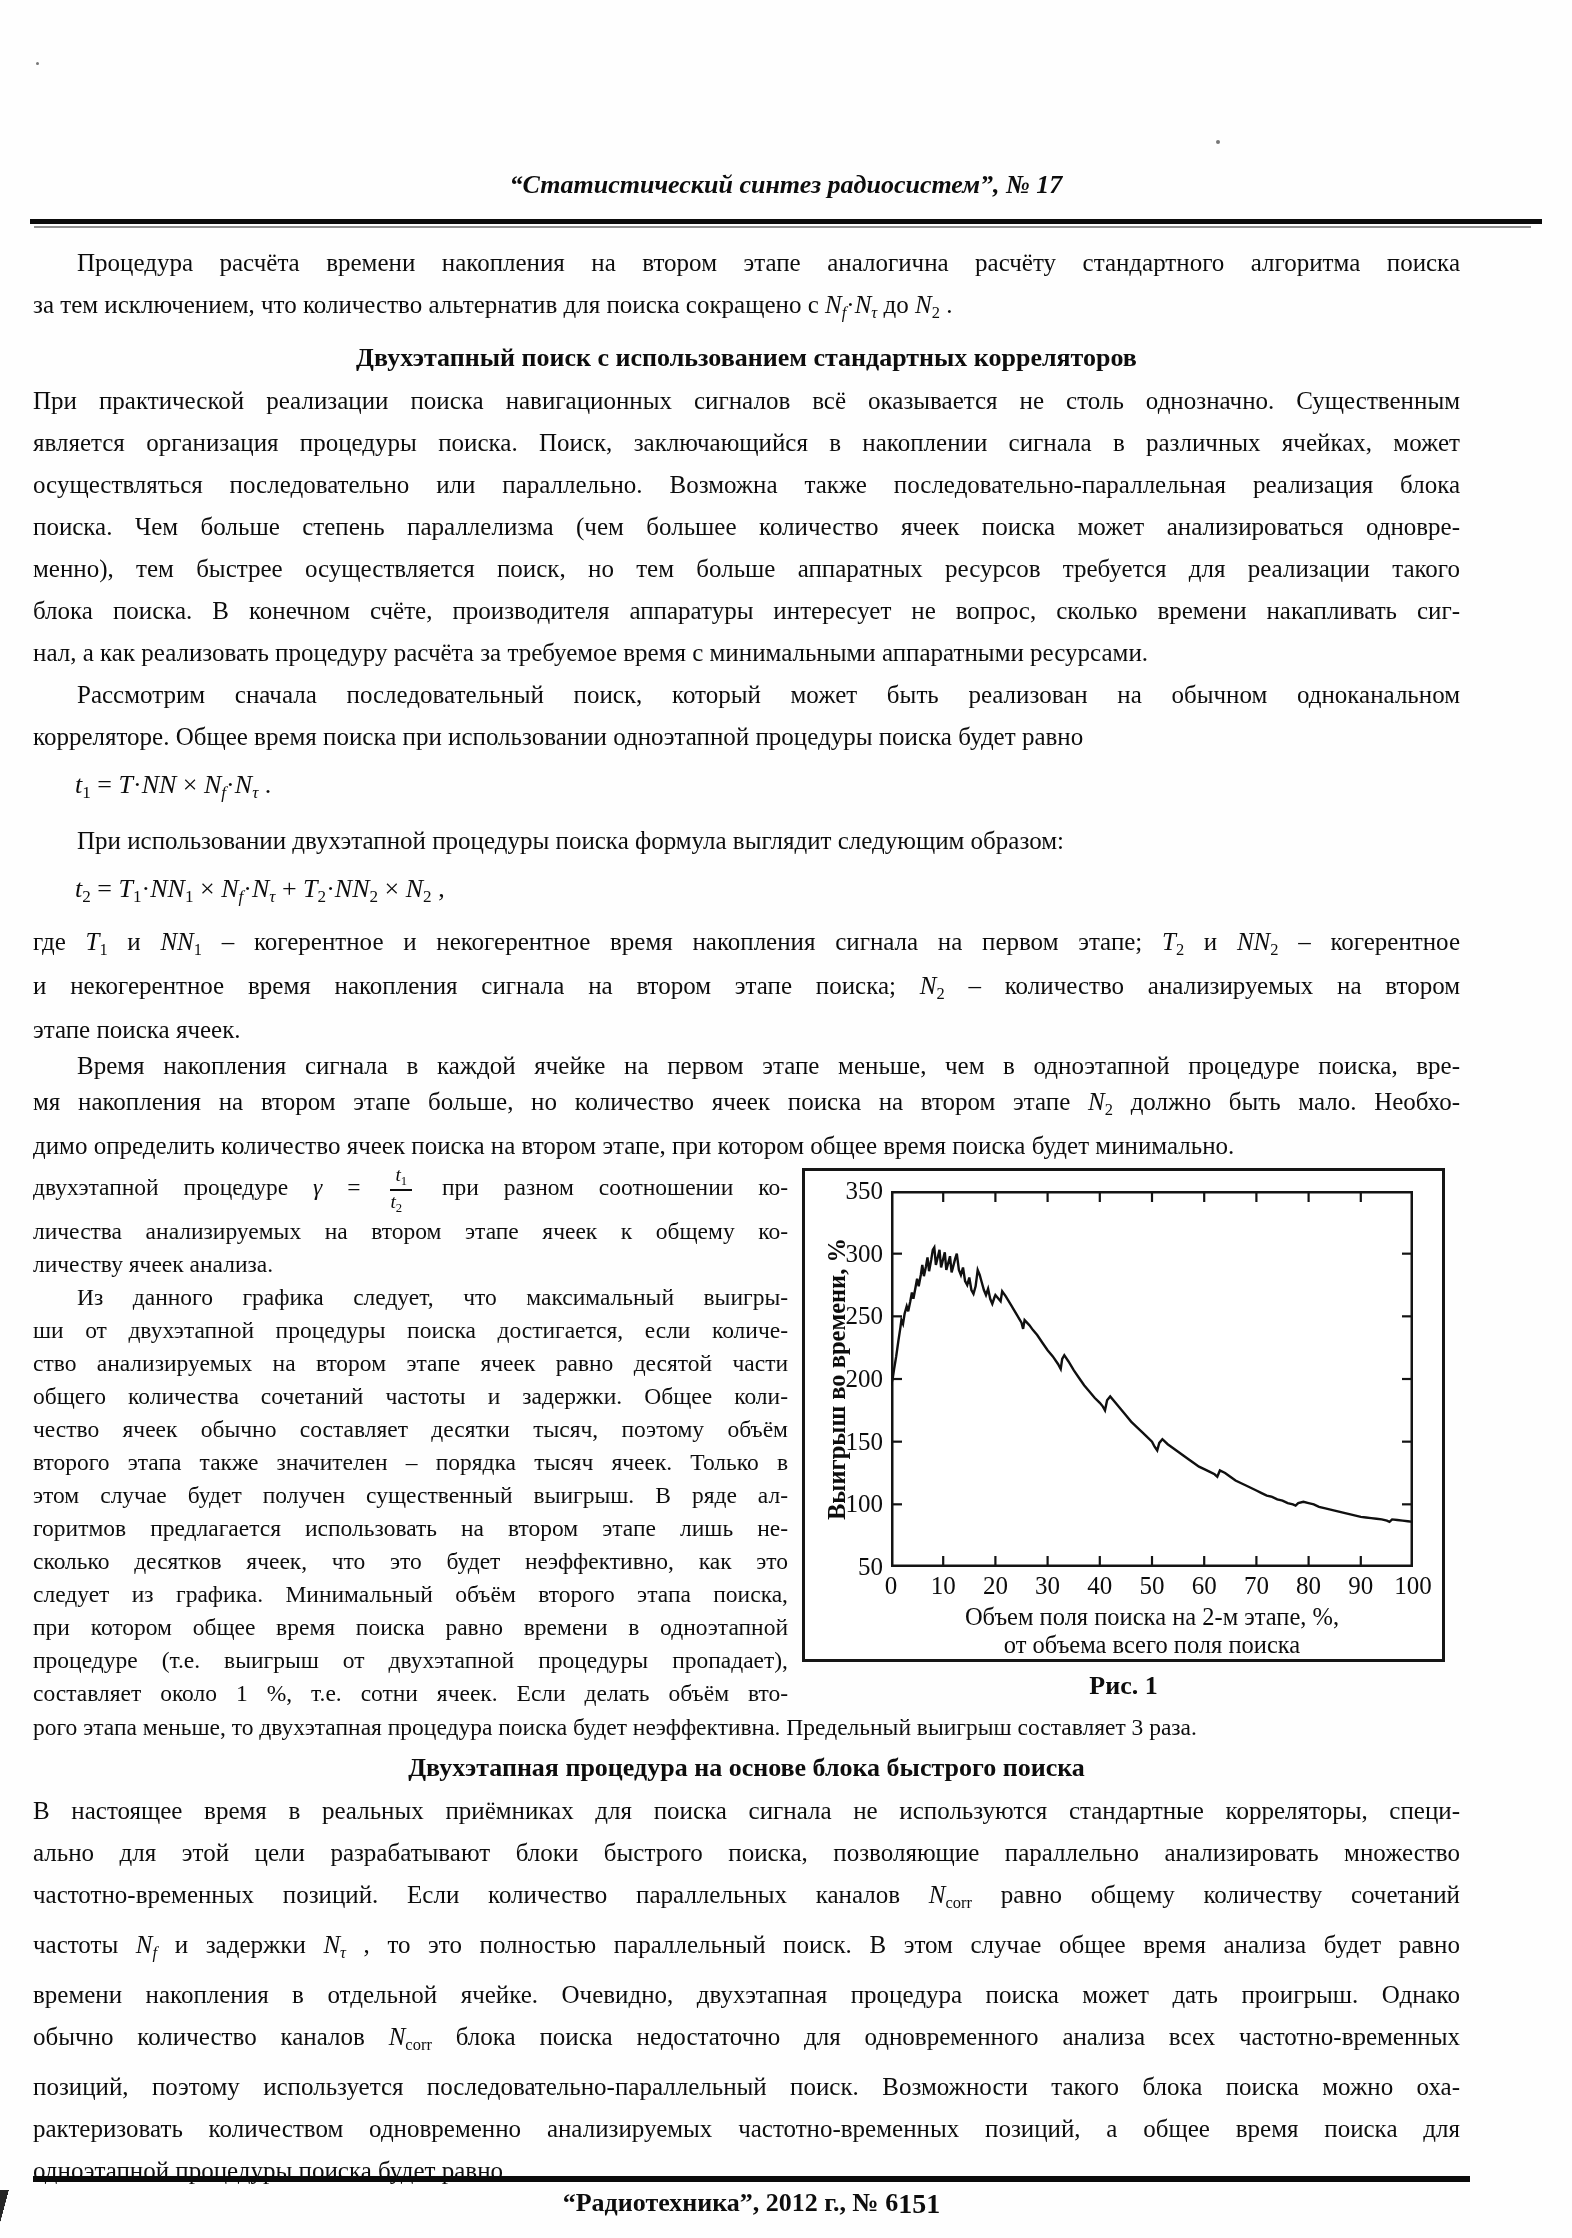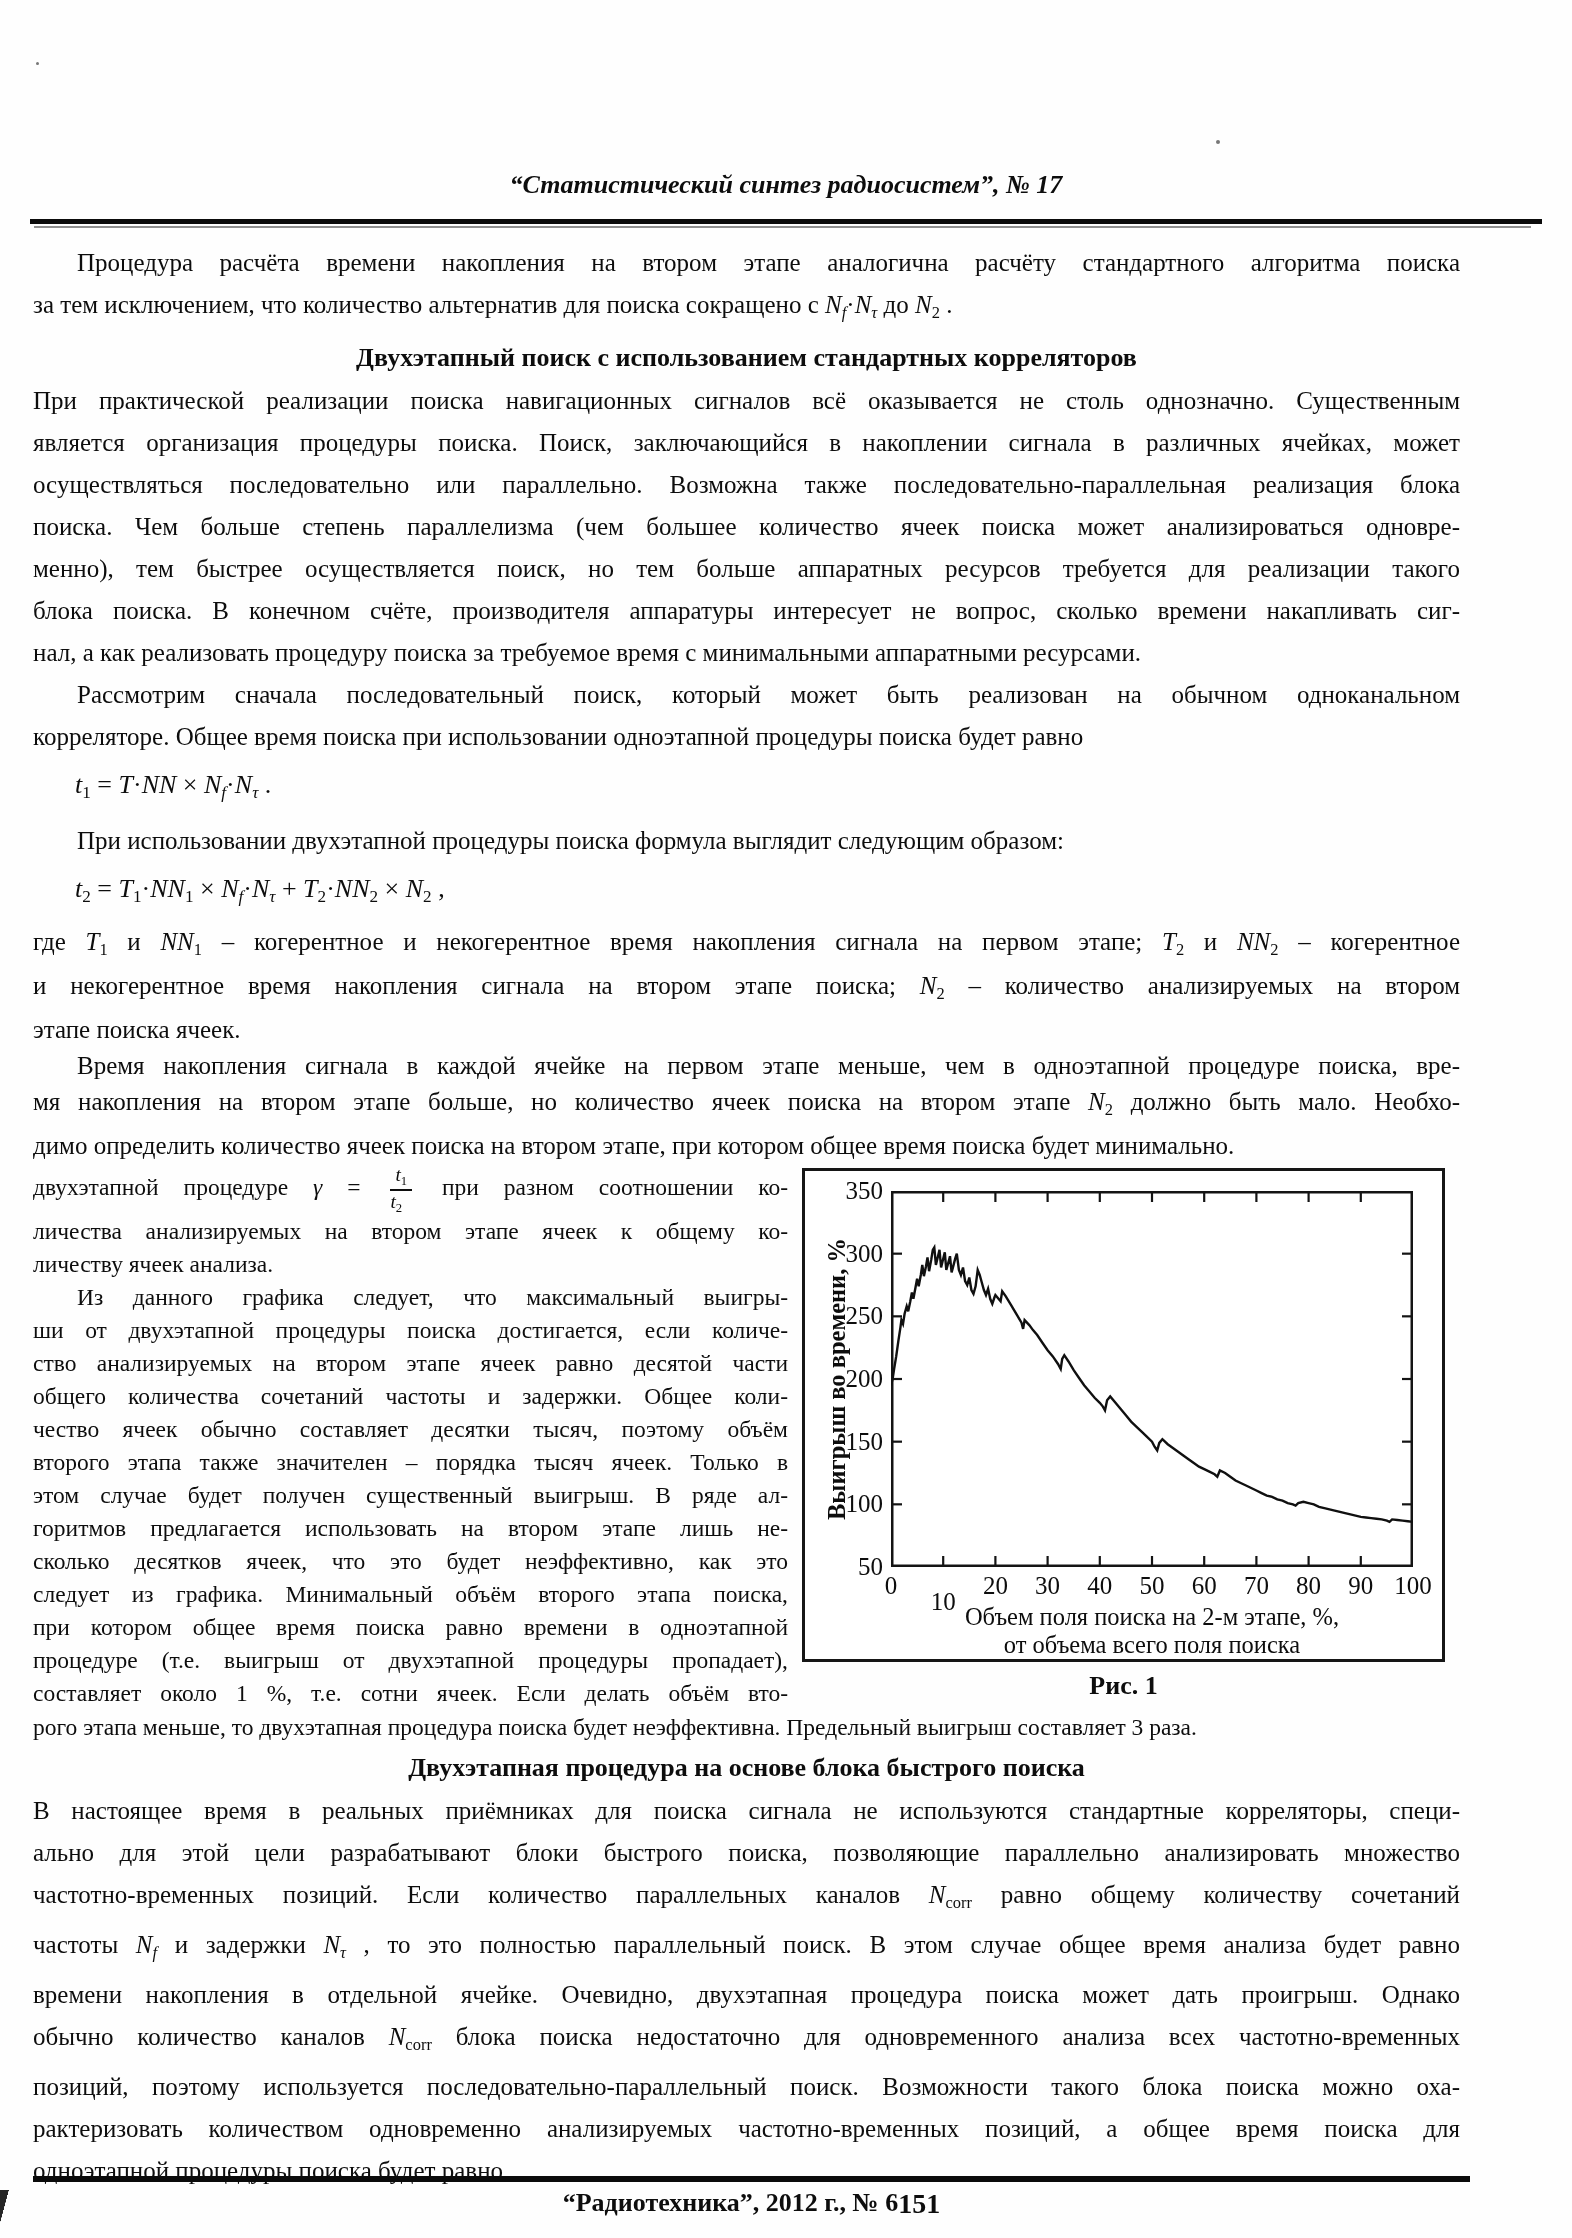--- a/index.html
+++ b/index.html
@@ -57,21 +57,21 @@
         <div class="line last"><span>за тем исключением, что количество альтернатив для поиска сокращено с  </span><span class="it">N</span><span class="sb it">f</span><span>·</span><span class="it">N</span><span class="sb it">τ</span><span>  до  </span><span class="it">N</span><span class="sb">2</span><span> .</span></div>
       </div>
       <div class="h1">Двухэтапный поиск с использованием стандартных корреляторов</div>
       <div class="para">
         <div class="line"><span>При практической реализации поиска навигационных сигналов всё оказывается не столь однозначно. Существенным</span></div>
         <div class="line"><span>является организация процедуры поиска. Поиск, заключающийся в накоплении сигнала в различных ячейках, может</span></div>
         <div class="line"><span>осуществляться последовательно или параллельно. Возможна также последовательно-параллельная реализация блока</span></div>
         <div class="line"><span>поиска. Чем больше степень параллелизма (чем большее количество ячеек поиска может  анализироваться одновре-</span></div>
         <div class="line"><span>менно), тем быстрее осуществляется поиск, но тем больше аппаратных ресурсов требуется для реализации такого</span></div>
         <div class="line"><span>блока поиска. В конечном счёте, производителя аппаратуры интересует не вопрос, сколько времени накапливать сиг-</span></div>
-        <div class="line last"><span>нал, а как реализовать процедуру поиска за требуемое время с минимальными аппаратными ресурсами.</span></div>
+        <div class="line last"><span>нал, а как реализовать процедуру расчёта за требуемое время с минимальными аппаратными ресурсами.</span></div>
       </div>
       <div class="para indent">
         <div class="line"><span>Рассмотрим сначала последовательный поиск, который может быть реализован на обычном одноканальном</span></div>
         <div class="line last"><span>корреляторе. Общее время поиска при использовании одноэтапной процедуры поиска будет равно</span></div>
       </div>
       <div class="formula"><span class="it">t</span><span class="sb">1</span><span> = </span><span class="it">T</span><span>·</span><span class="it">NN</span><span> × </span><span class="it">N</span><span class="sb it">f</span><span>·</span><span class="it">N</span><span class="sb it">τ</span><span> .</span></div>
       <div class="para indent">
         <div class="line last"><span>При использовании двухэтапной процедуры поиска формула выглядит  следующим образом:</span></div>
       </div>
       <div class="formula"><span class="it">t</span><span class="sb">2</span><span> = </span><span class="it">T</span><span class="sb">1</span><span>·</span><span class="it">NN</span><span class="sb">1</span><span> × </span><span class="it">N</span><span class="sb it">f</span><span>·</span><span class="it">N</span><span class="sb it">τ</span><span> + </span><span class="it">T</span><span class="sb">2</span><span>·</span><span class="it">NN</span><span class="sb">2</span><span> × </span><span class="it">N</span><span class="sb">2</span><span> ,</span></div>
@@ -90,21 +90,21 @@
           <div class="fig-box">
             <div class="ylabel" style="left: 32px; top: 208px;">Выигрыш во времени, %</div>
             <div class="ytick" style="left: 16px; top: 7px;">350</div>
             <div class="ytick" style="left: 16px; top: 69.6667px;">300</div>
             <div class="ytick" style="left: 16px; top: 132.333px;">250</div>
             <div class="ytick" style="left: 16px; top: 195px;">200</div>
             <div class="ytick" style="left: 16px; top: 257.667px;">150</div>
             <div class="ytick" style="left: 16px; top: 320.333px;">100</div>
             <div class="ytick" style="left: 16px; top: 383px;">50</div>
             <div class="xtick" style="left: 56px; top: 402px;">0</div>
-            <div class="xtick" style="left: 108.2px; top: 402px; margin-top: 16px;">10</div>
+            <div class="xtick" style="left: 108.2px; top: 402px;">10</div>
             <div class="xtick" style="left: 160.4px; top: 402px;">20</div>
             <div class="xtick" style="left: 212.6px; top: 402px;">30</div>
             <div class="xtick" style="left: 264.8px; top: 402px;">40</div>
             <div class="xtick" style="left: 317px; top: 402px;">50</div>
             <div class="xtick" style="left: 369.2px; top: 402px;">60</div>
             <div class="xtick" style="left: 421.4px; top: 402px;">70</div>
             <div class="xtick" style="left: 473.6px; top: 402px;">80</div>
             <div class="xtick" style="left: 525.8px; top: 402px;">90</div>
             <div class="xtick" style="left: 578px; top: 402px;">100</div>
             <svg class="plot" width="522" height="376" viewBox="0 0 522 376">

